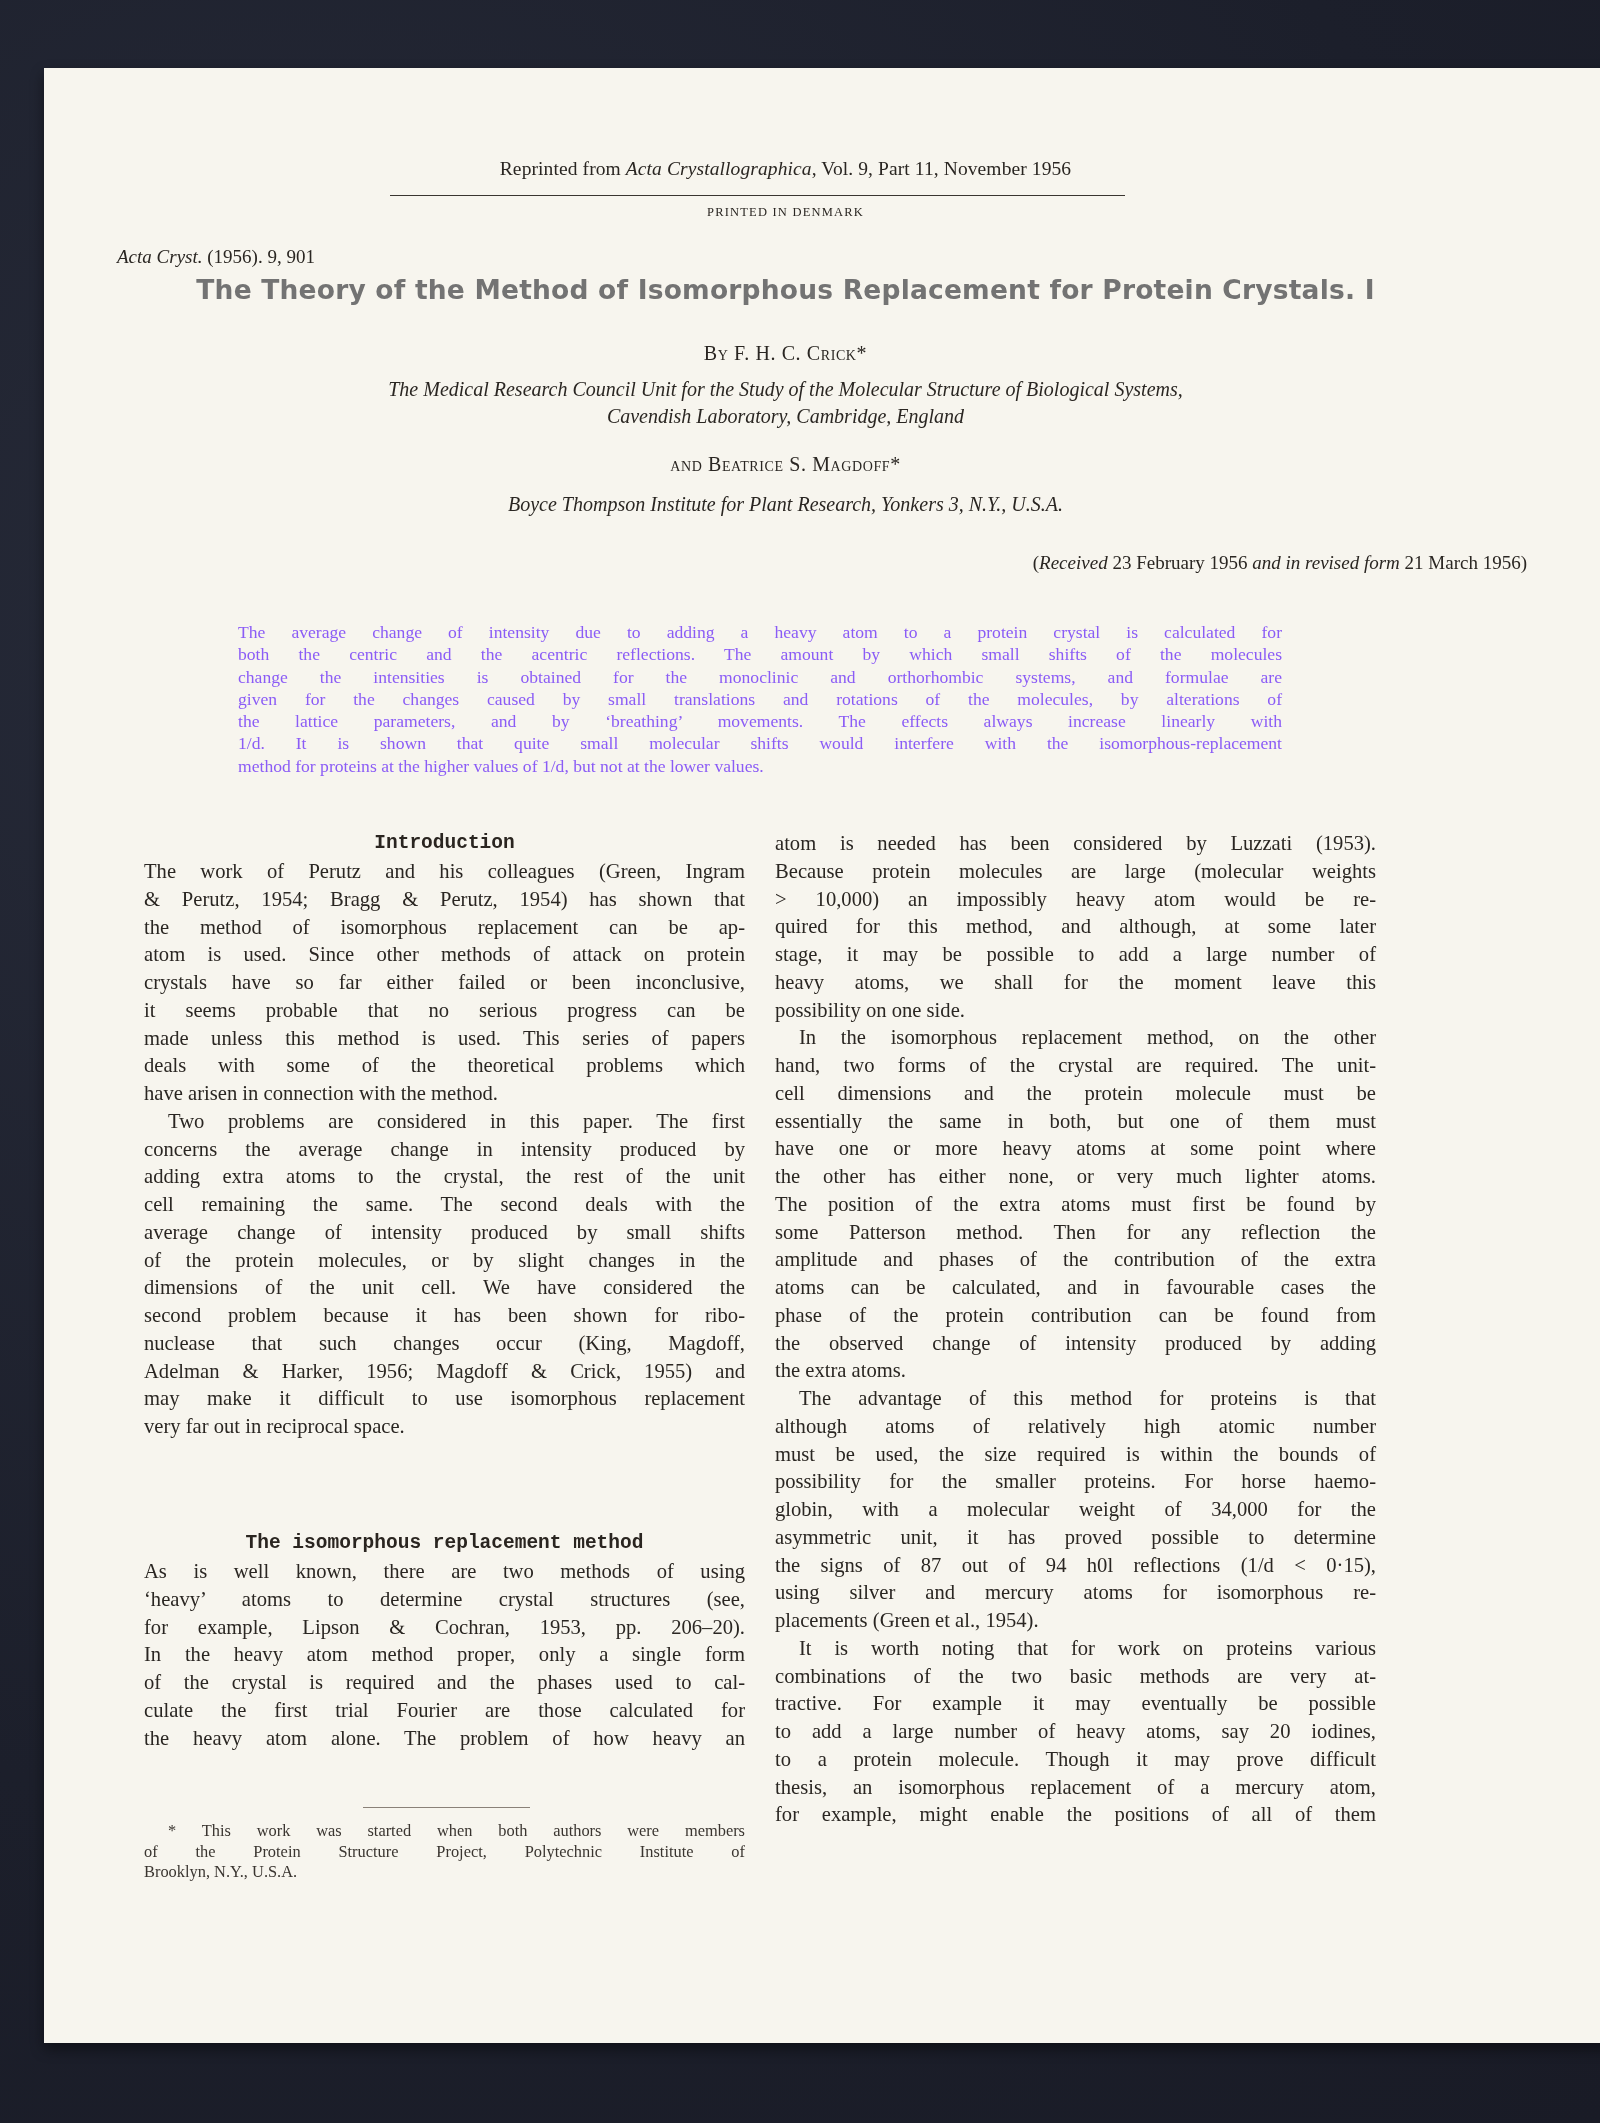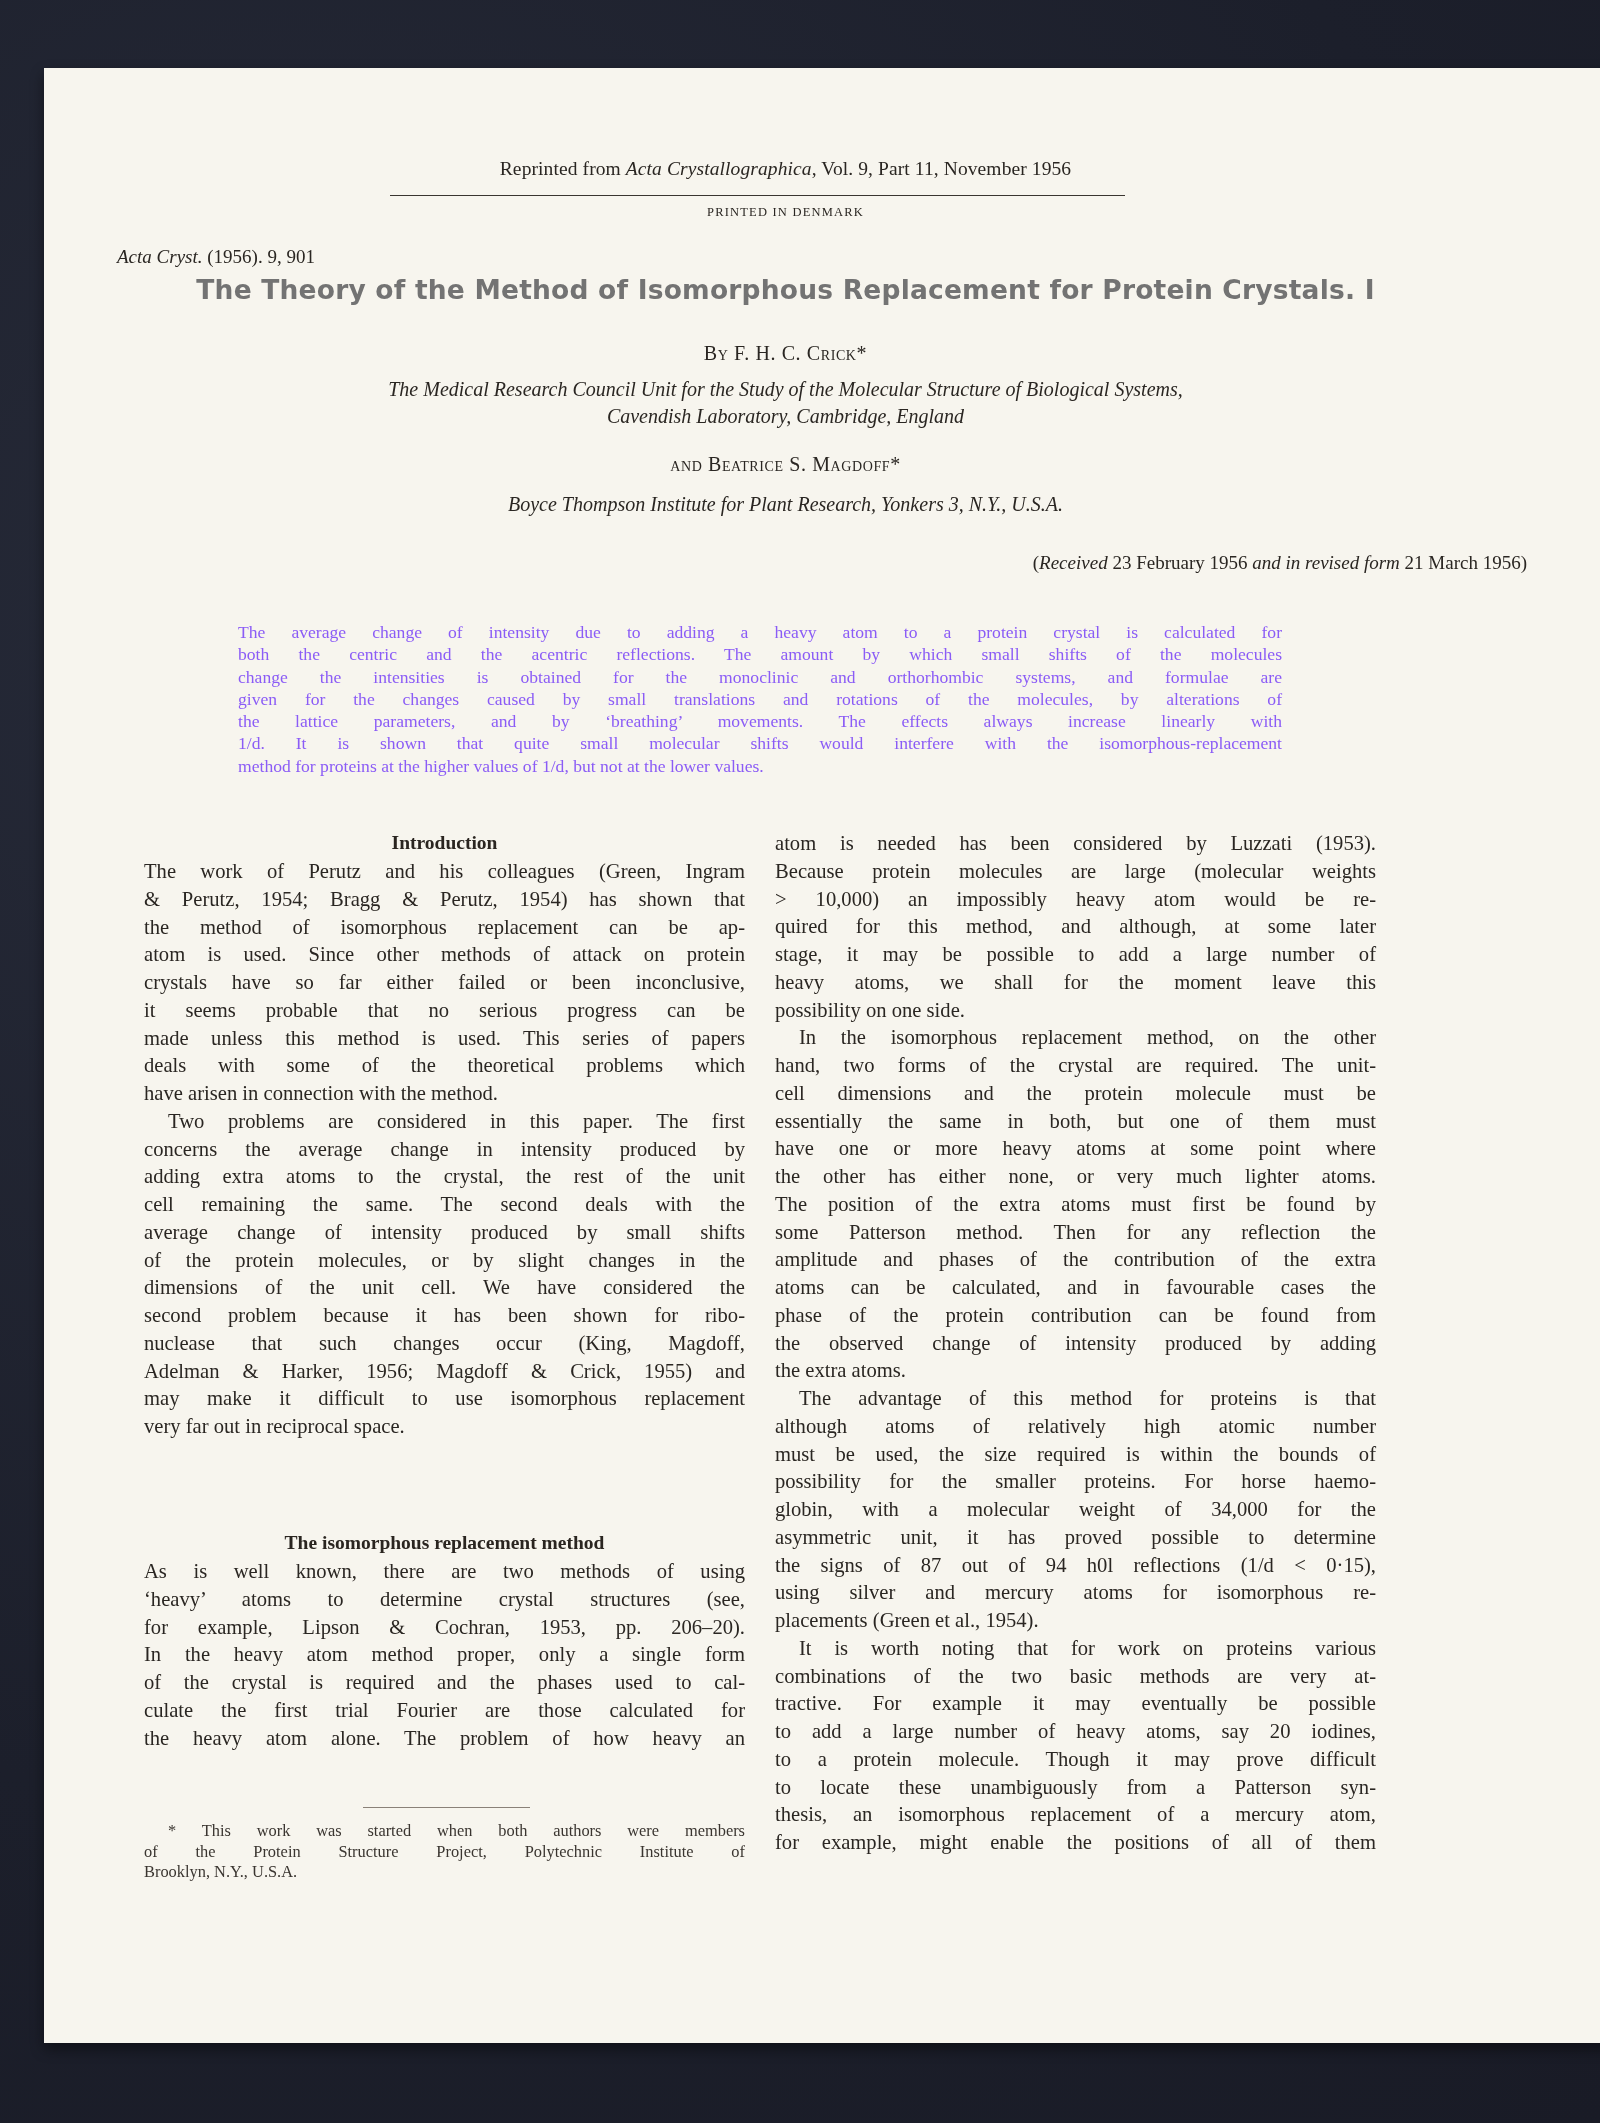--- a/index.html
+++ b/index.html
@@ -44,21 +44,21 @@
   .abstract .ln.last { text-align-last: left; }
 
   .col { position: absolute; width: 601px; font-size: 20.6px; line-height: 27.75px; color: #2a2622; }
   .col .ln { display: block; text-align: justify; text-align-last: justify; white-space: nowrap; height: 27.75px; }
   .col .ln.last { text-align-last: left; }
   .col .ln.indent { text-indent: 24px; }
   .col-left { left: 100px; }
   .col-right { left: 731px; top: 762px; }
 
   .heading {
-    display: block; text-align: center; font-family: Liberation Serif, serif;
+    display: block; text-align: center; font-family: Liberation Mono, monospace;
     font-weight: bold; font-size: 19.5px; color: #2a2520; height: 30px; line-height: 30px;
   }
   .intro-block { top: 760px; }
   .method-block { top: 1460px; }
 
   .footnote-rule { position: absolute; left: 319px; top: 1739px; width: 167px; border-top: 1px solid #8a8178; }
   .footnote { position: absolute; left: 100px; top: 1753px; width: 601px; font-size: 16.4px; line-height: 20.5px; color: #3a3530; }
   .footnote .ln { display: block; text-align: justify; text-align-last: justify; white-space: nowrap; height: 20.5px; }
   .footnote .ln.last { text-align-last: left; }
   .footnote .ln.indent { text-indent: 24px; }
@@ -163,17 +163,16 @@
     <span class="ln">globin, with a molecular weight of 34,000 for the</span>
     <span class="ln">asymmetric unit, it has proved possible to determine</span>
     <span class="ln">the signs of 87 out of 94 h0l reflections (1/d &lt; 0·15),</span>
     <span class="ln">using silver and mercury atoms for isomorphous re-</span>
     <span class="ln last">placements (Green et al., 1954).</span>
     <span class="ln indent">It is worth noting that for work on proteins various</span>
     <span class="ln">combinations of the two basic methods are very at-</span>
     <span class="ln">tractive. For example it may eventually be possible</span>
     <span class="ln">to add a large number of heavy atoms, say 20 iodines,</span>
     <span class="ln">to a protein molecule. Though it may prove difficult</span>
-    <span class="ln">to locate these unambiguously from a Patterson syn-</span>
     <span class="ln">thesis, an isomorphous replacement of a mercury atom,</span>
     <span class="ln">for example, might enable the positions of all of them</span>
   </div>
 </div>
 
 </body></html>

